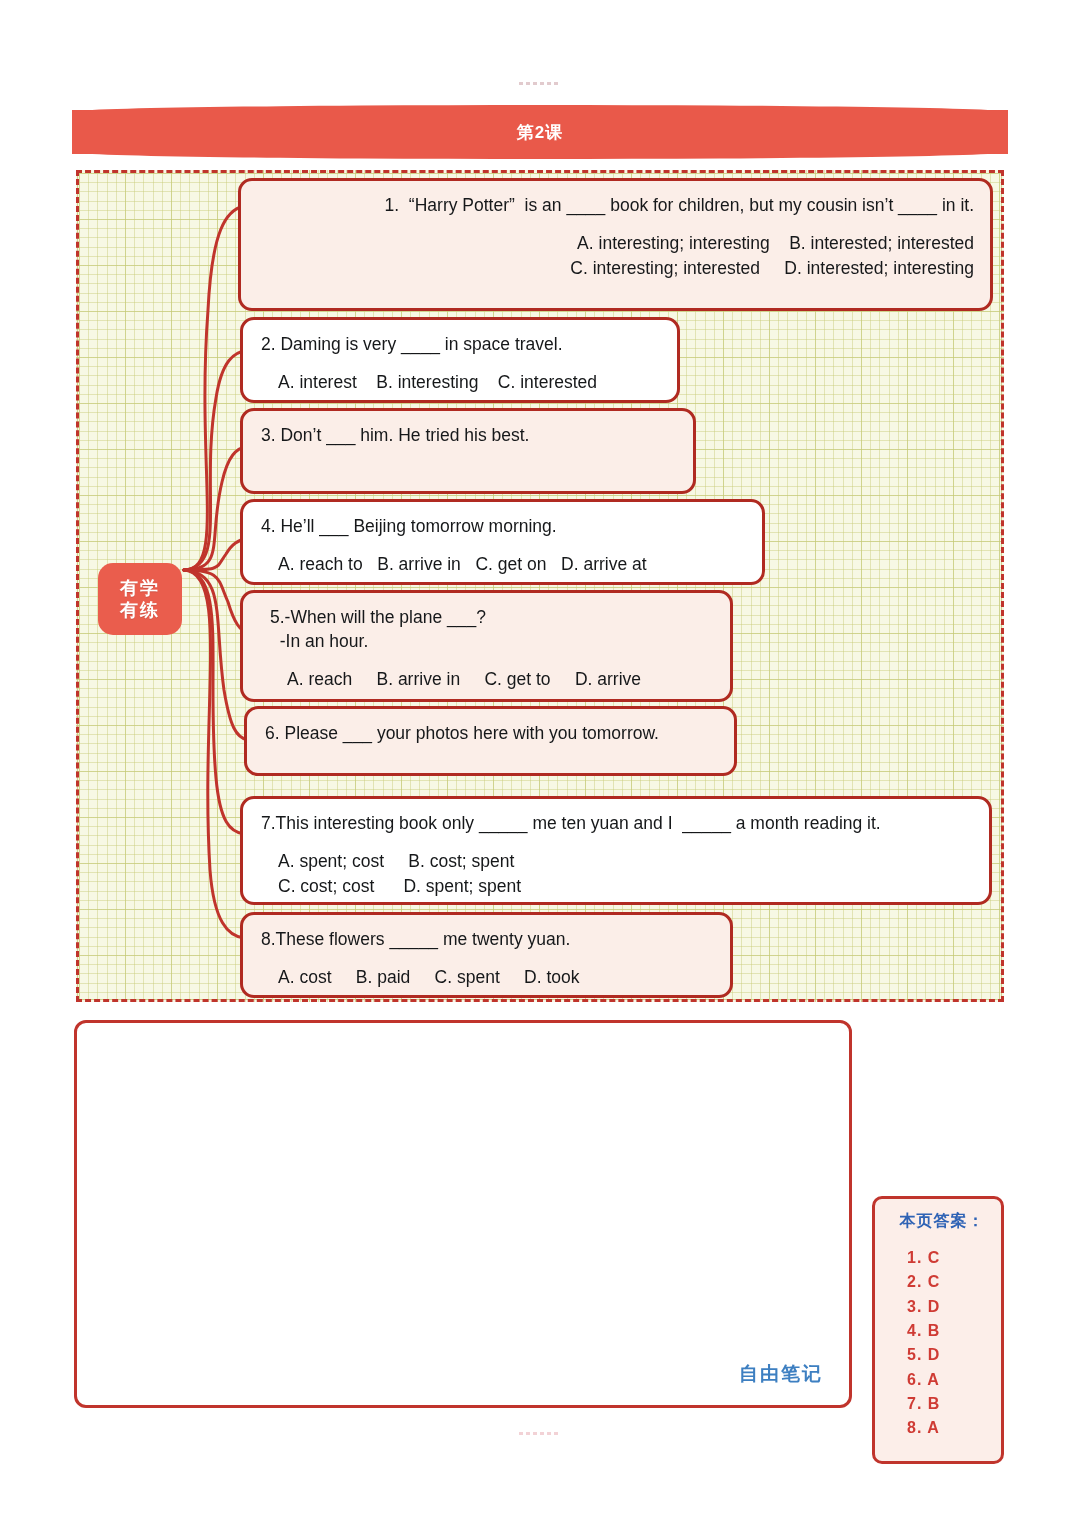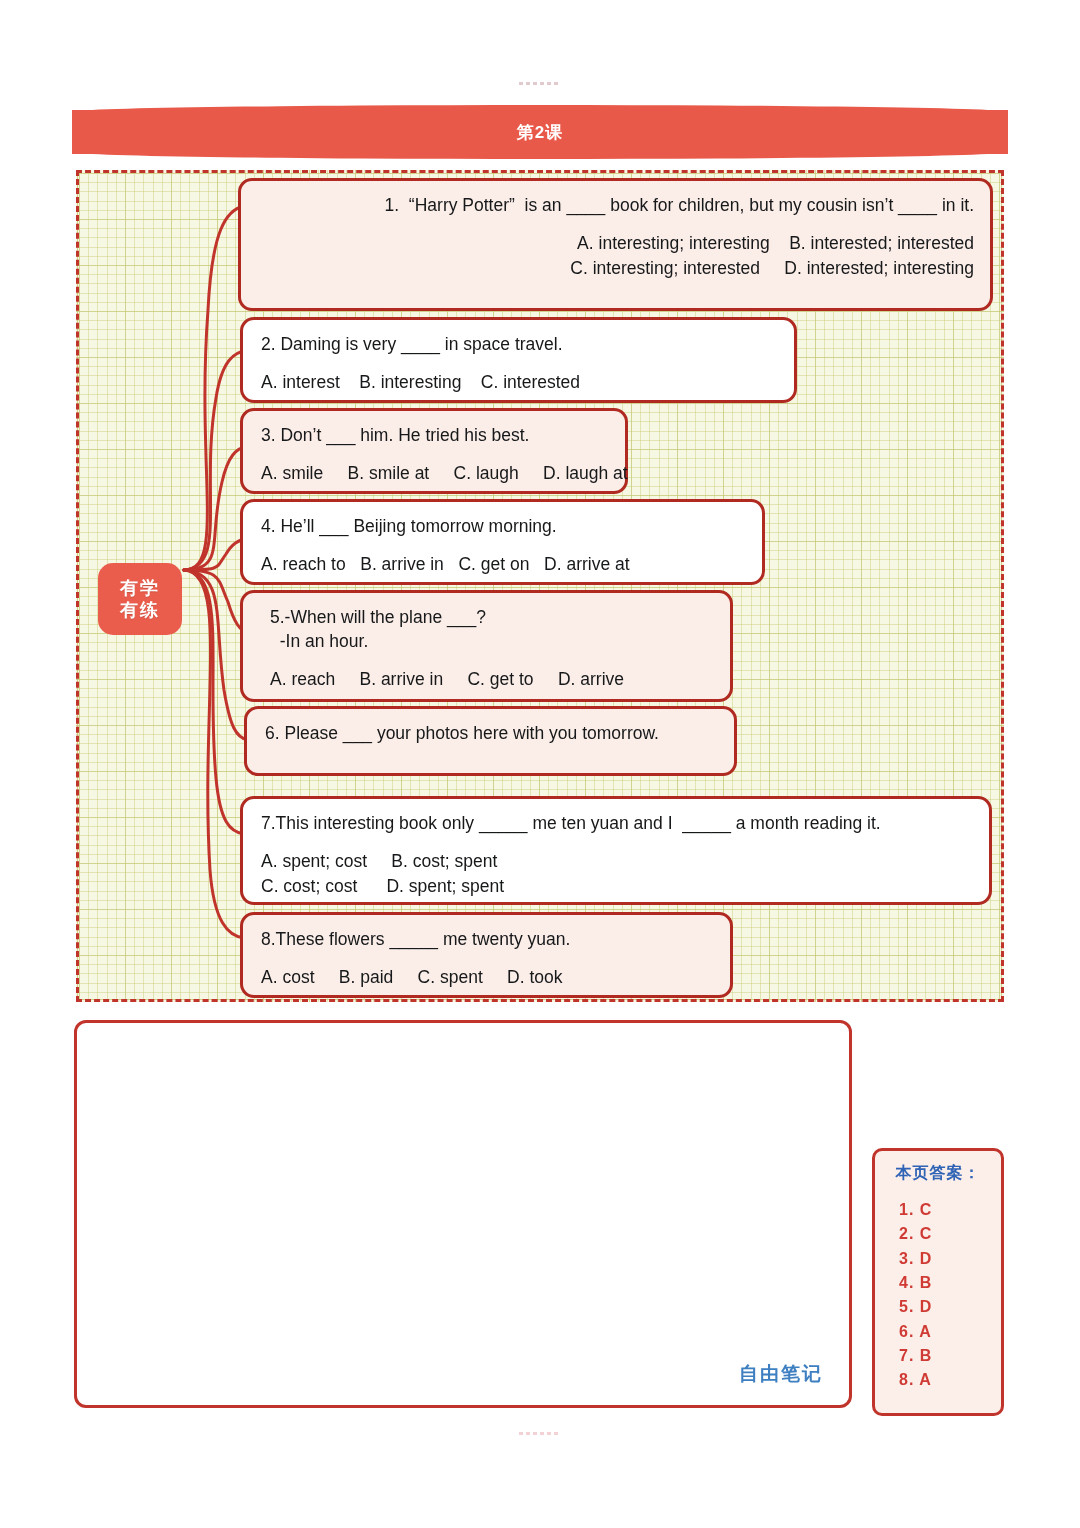--- a/index.html
+++ b/index.html
@@ -71,41 +71,41 @@
     border-radius:14px;
     box-sizing:border-box;
     padding:12px 16px 12px 18px;
     z-index:4;
   }
   .qcard.pink{background:#fbeee8;}
   .qcard.white{background:#ffffff;}
   .qline{
     font-size:17.5px;color:#16181a;line-height:1.38;white-space:pre-wrap;
   }
-  .qopts{margin-top:14px;}
+  .qopts{margin-top:14px;margin-left:17px;}
   .qopt-row{
     font-size:17.5px;color:#16181a;line-height:1.42;white-space:pre;
   }
 
   
   .notes-box{
     position:absolute;left:74px;top:1020px;width:778px;height:388px;
     background:#ffffff;border:3px solid #c0342c;border-radius:12px;
     box-sizing:border-box;
   }
   .notes-label{
     position:absolute;right:26px;bottom:18px;
     color:#3d7fc1;font-size:19px;font-weight:bold;letter-spacing:2px;
   }
 
   
   .answer-box{
-    position:absolute;left:872px;top:1148px;width:132px;height:268px;
+    position:absolute;left:872px;top:1196px;width:132px;height:268px;
     background:#fceee9;border:3px solid #c0342c;border-radius:10px;
-    box-sizing:border-box;padding:12px 0 0 0;
+    box-sizing:border-box;padding:12px 0 0 8px;
   }
   .answer-title{
     color:#2f63b5;font-size:16px;font-weight:bold;text-align:center;letter-spacing:1px;
     margin-bottom:14px;
   }
   .answer-item{
     color:#cf3b34;font-size:16px;font-weight:bold;letter-spacing:1px;
     padding-left:24px;line-height:1.52;
   }
 </style>
@@ -139,32 +139,29 @@
 </div>
 
 <div class="qcard pink" style="left:238px;top:178px;width:755px;height:133px;text-align:right;">
   <div class="qline">1.  “Harry Potter”  is an ____ book for children, but my cousin isn’t ____ in it.</div>
   <div class="qopts">
     <div class="qopt-row">A. interesting; interesting    B. interested; interested</div>
     <div class="qopt-row">C. interesting; interested     D. interested; interesting</div>
   </div>
 </div>
 
-<div class="qcard white" style="left:240px;top:317px;width:557px;height:86px;">
+<div class="qcard white" style="left:240px;top:317px;width:440px;height:86px;">
   <div class="qline">2. Daming is very ____ in space travel.</div>
   <div class="qopts">
     <div class="qopt-row">A. interest    B. interesting    C. interested</div>
   </div>
 </div>
 
-<div class="qcard pink" style="left:240px;top:408px;width:388px;height:86px;">
+<div class="qcard pink" style="left:240px;top:408px;width:456px;height:86px;">
   <div class="qline">3. Don’t ___ him. He tried his best.</div>
-  <div class="qopts">
-    <div class="qopt-row">A. smile     B. smile at     C. laugh     D. laugh at</div>
-  </div>
 </div>
 
 <div class="qcard white" style="left:240px;top:499px;width:525px;height:86px;">
   <div class="qline">4. He’ll ___ Beijing tomorrow morning.</div>
   <div class="qopts">
     <div class="qopt-row">A. reach to   B. arrive in   C. get on   D. arrive at</div>
   </div>
 </div>
 
 <div class="qcard pink" style="left:240px;top:590px;width:493px;height:112px;padding-left:27px;">

